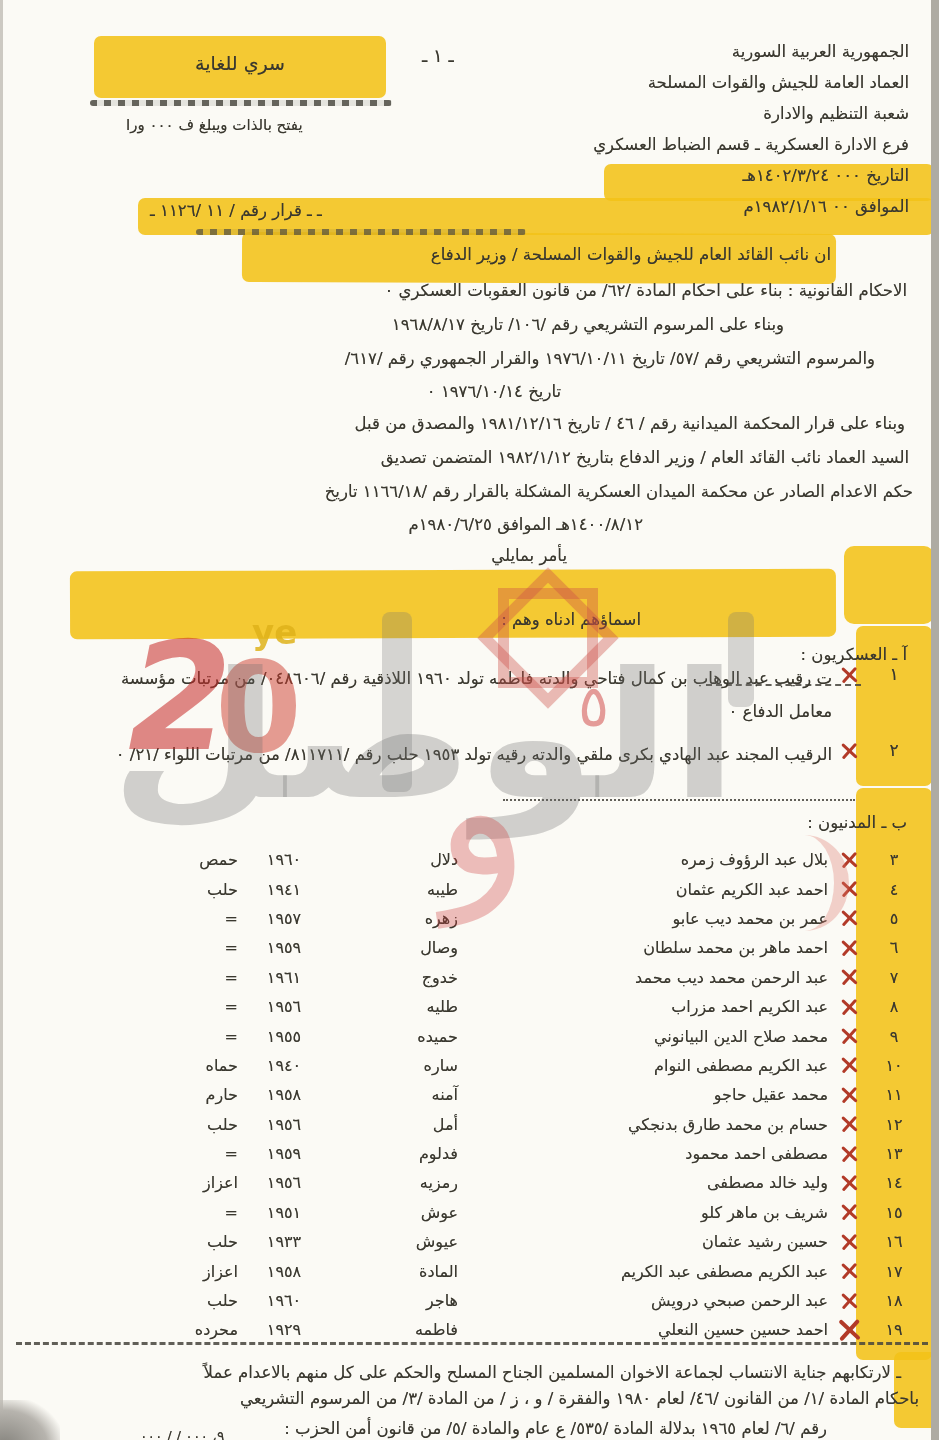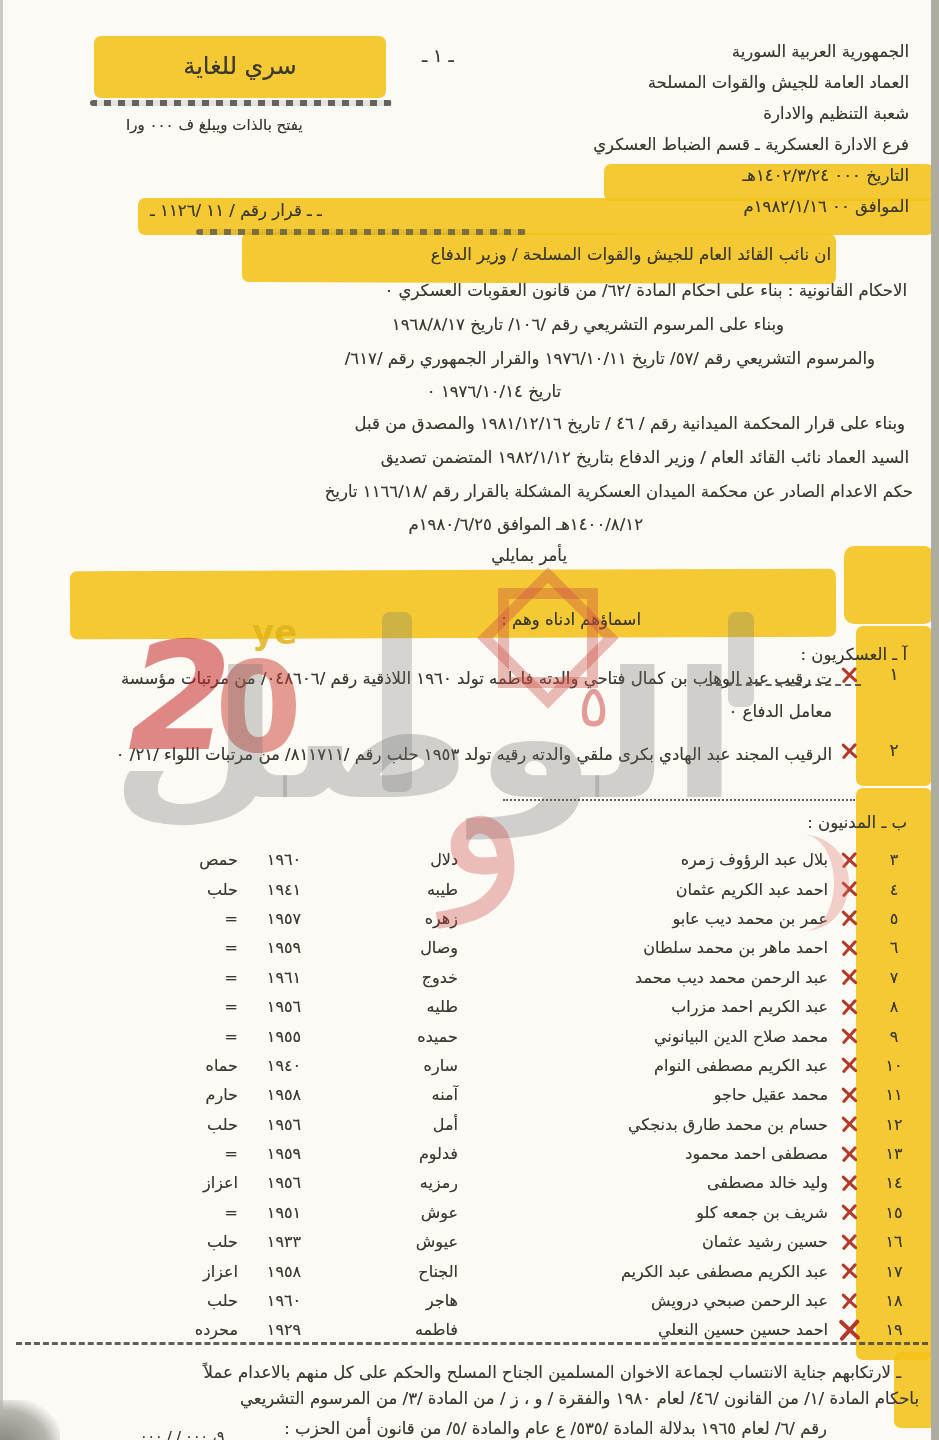--- a/index.html
+++ b/index.html
@@ -62,21 +62,21 @@
   <div class="hl" style="left:94px;top:36px;width:292px;height:62px;"></div>
   <div class="hl" style="left:604px;top:164px;width:330px;height:37px;"></div>
   <div class="hl" style="left:138px;top:198px;width:796px;height:37px;"></div>
   <div class="hl" style="left:242px;top:233px;width:594px;height:50px;transform:rotate(.2deg);"></div>
   <div class="hl" style="left:70px;top:570px;width:766px;height:68px;transform:rotate(-.2deg);"></div>
   <div class="hl" style="left:844px;top:546px;width:90px;height:78px;border-radius:10px;"></div>
   <div class="hl" style="left:856px;top:626px;width:76px;height:160px;"></div>
   <div class="hl" style="left:856px;top:788px;width:76px;height:572px;"></div>
   <div class="hl" style="left:894px;top:1352px;width:45px;height:76px;"></div>
 
-  <div class="t" style="left:110px;top:52px;width:260px;text-align:center;font-size:24px;z-index:2;">سري للغاية</div>
+  <div class="t" style="left:110px;top:52px;width:260px;text-align:center;font-size:19px;z-index:2;">سري للغاية</div>
   <div class="smudge" style="left:90px;top:100px;width:302px;"></div>
   <div class="t" style="left:126px;top:116px;font-size:15px;z-index:2;">يفتح بالذات ويبلغ ف ٠٠٠ ورا</div>
   <div class="t" style="left:422px;top:45px;font-size:18px;z-index:2;">ـ ١ ـ</div>
 
   <div style="position:absolute;right:30px;top:36px;z-index:2;text-align:right;direction:rtl;line-height:31px;">
     <div class="t" style="position:static;">الجمهورية العربية السورية</div>
     <div class="t" style="position:static;">العماد العامة للجيش والقوات المسلحة</div>
     <div class="t" style="position:static;">شعبة التنظيم والادارة</div>
     <div class="t" style="position:static;">فرع الادارة العسكرية ـ قسم الضباط العسكري</div>
     <div class="t" style="position:static;">التاريخ ٠٠٠ ١٤٠٢/٣/٢٤هـ</div>
@@ -250,21 +250,21 @@
       <span class="c-mother">رمزيه</span>
       <span class="c-year">١٩٥٦</span>
       <span class="c-place">اعزاز</span>
     </div>
 
     <div class="trow">
       <span class="c-num">١٥</span>
       <span class="c-x">
           <span class="xmark"></span>
         </span>
-      <span class="c-name">شريف بن جمعه كلو</span>
+      <span class="c-name">شريف بن ماهر كلو</span>
       <span class="c-mother">عوش</span>
       <span class="c-year">١٩٥١</span>
       <span class="c-place">=</span>
     </div>
 
     <div class="trow">
       <span class="c-num">١٦</span>
       <span class="c-x">
           <span class="xmark"></span>
         </span>
@@ -273,21 +273,21 @@
       <span class="c-year">١٩٣٣</span>
       <span class="c-place">حلب</span>
     </div>
 
     <div class="trow">
       <span class="c-num">١٧</span>
       <span class="c-x">
           <span class="xmark"></span>
         </span>
       <span class="c-name">عبد الكريم مصطفى عبد الكريم</span>
-      <span class="c-mother">الجناح</span>
+      <span class="c-mother">المادة</span>
       <span class="c-year">١٩٥٨</span>
       <span class="c-place">اعزاز</span>
     </div>
 
     <div class="trow">
       <span class="c-num">١٨</span>
       <span class="c-x">
           <span class="xmark"></span>
         </span>
       <span class="c-name">عبد الرحمن صبحي درويش</span>

